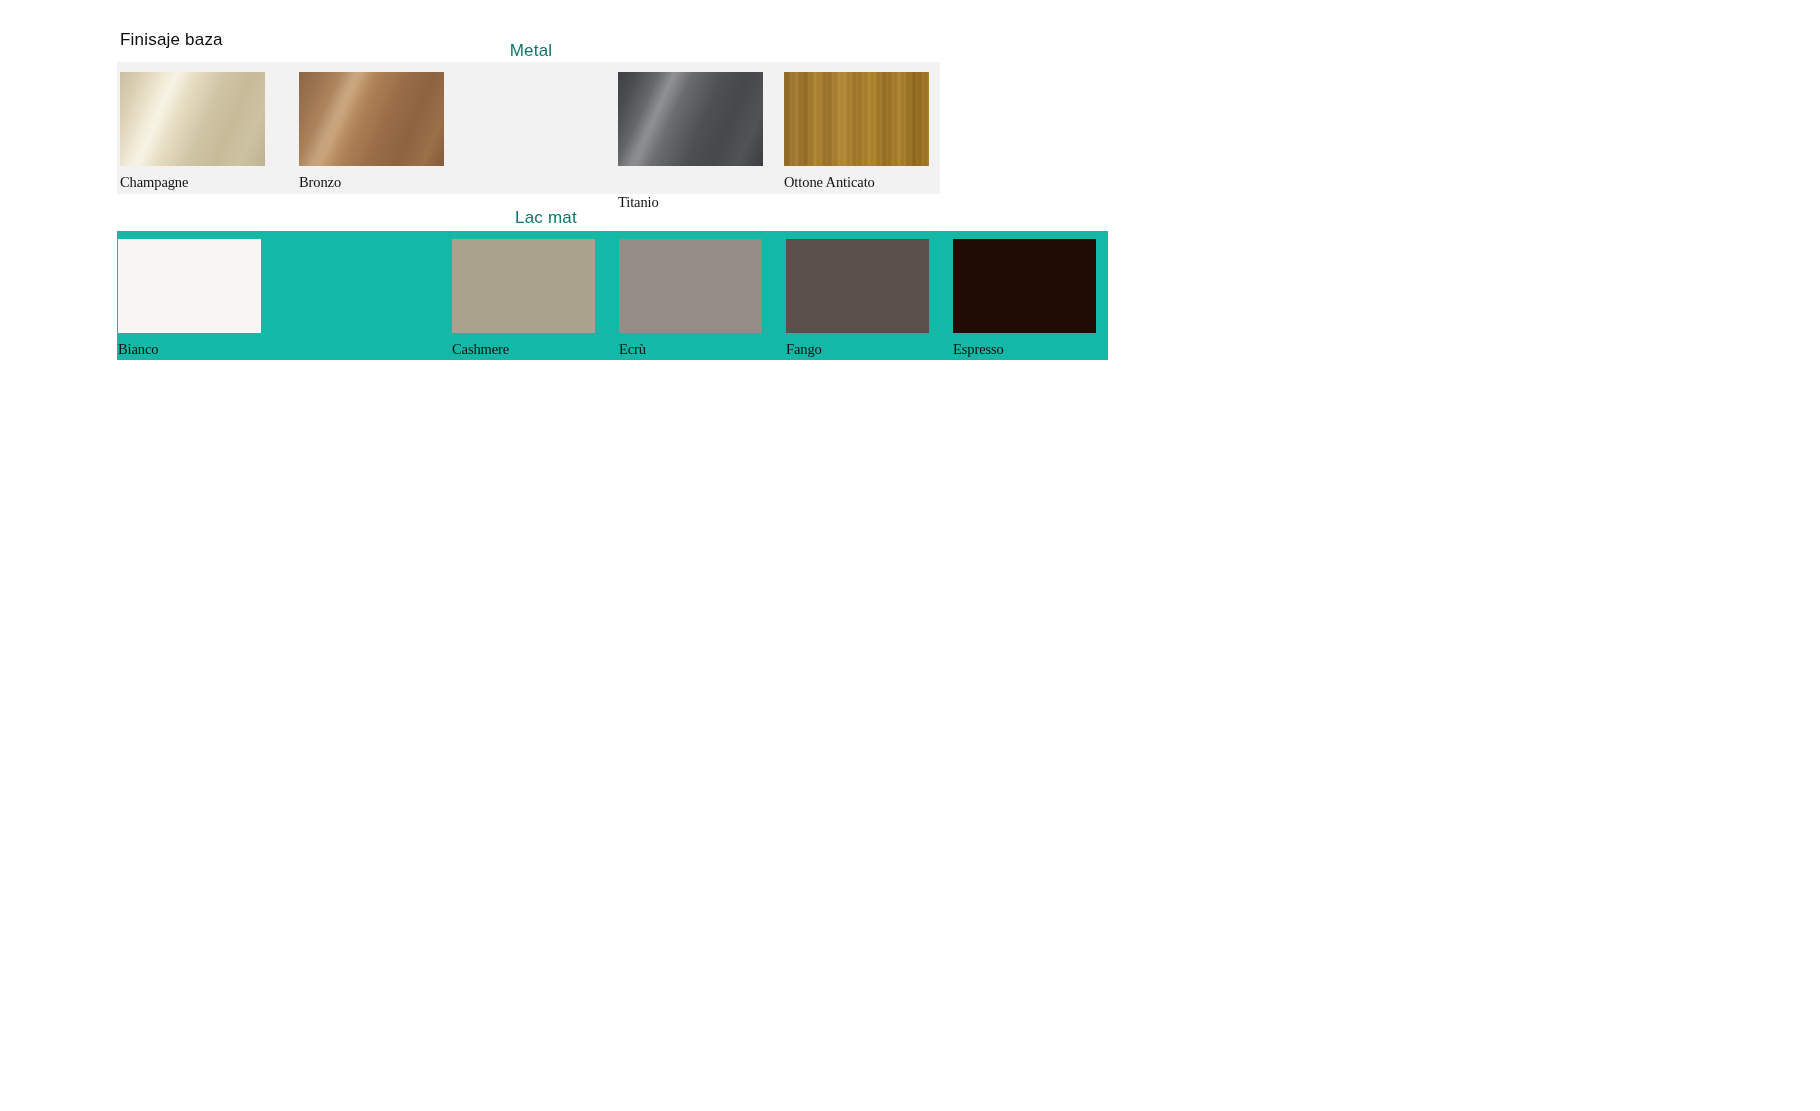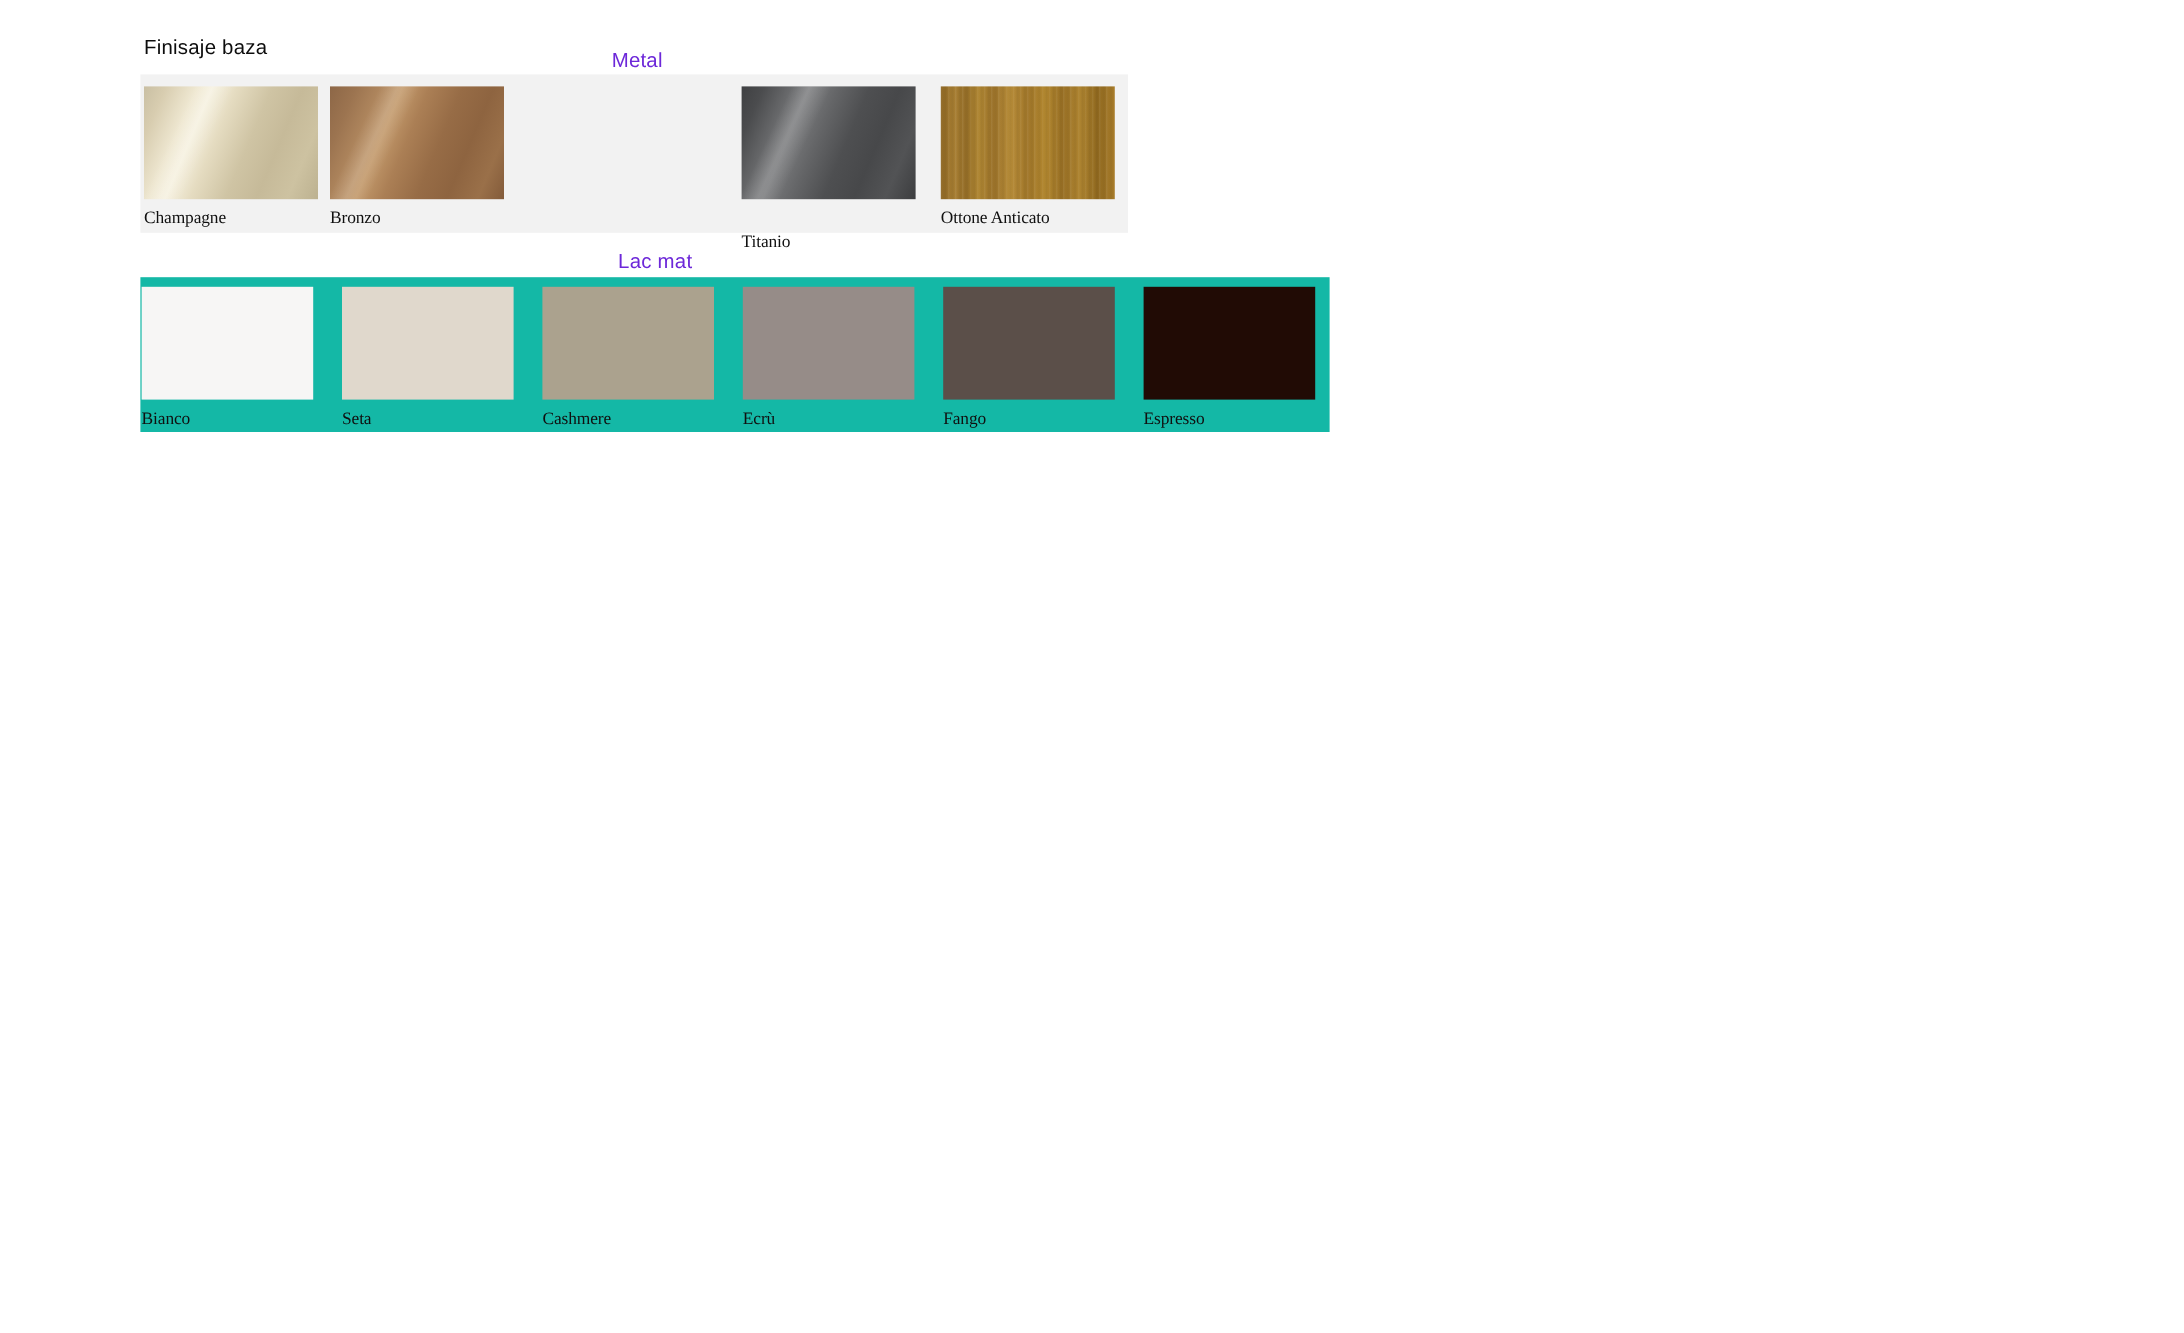--- a/index.html
+++ b/index.html
@@ -24,21 +24,21 @@
     color: #0d0d0d;
     letter-spacing: 0.2px;
     white-space: nowrap;
   }
 
   .section-heading {
     position: absolute;
     top: 0;
     font-family: "Liberation Sans", sans-serif;
     font-size: 17px;
-    color: #6d28d9;
+    color: #0f766e;
     letter-spacing: 0.2px;
     white-space: nowrap;
     text-align: center;
   }
 
   .panel {
     position: absolute;
     background: #F2F2F2;
     box-sizing: border-box;
   }
@@ -167,21 +167,21 @@
 
 <div id="sections-root">
     <div class="section-heading" style="top: 41px; left: 381px; width: 300px;">Metal</div>
     <div class="panel" style="left: 117px; top: 62px; width: 823px; height: 132px; background: rgb(242, 242, 242);">
       <div class="swatch-cell" style="left: 3px; width: 145px;">
         <div class="swatch m-champagne" style="top: 10px; width: 145px; height: 94px;">
           <div class="sheen"></div>
         </div>
         <div class="swatch-label" style="top: 112px;">Champagne</div>
       </div>
-      <div class="swatch-cell" style="left: 158px; width: 141px;">
+      <div class="swatch-cell" style="left: 182px; width: 141px;">
         <div class="swatch m-bronzo" style="top: 10px; width: 145px; height: 94px;">
           <div class="sheen"></div>
         </div>
         <div class="swatch-label" style="top: 112px;">Bronzo</div>
       </div>
       <div class="swatch-cell" style="left: 501px; width: 145px;">
         <div class="swatch m-titanio" style="top: 10px; width: 145px; height: 94px;">
           <div class="sheen"></div>
         </div>
         <div class="swatch-label" style="top: 112px; margin-top: 20px;">Titanio</div>
@@ -192,24 +192,20 @@
         </div>
         <div class="swatch-label" style="top: 112px;">Ottone Anticato</div>
       </div>
     </div>
     <div class="section-heading" style="top: 208px; left: 396px; width: 300px;">Lac mat</div>
     <div class="panel" style="left: 117px; top: 231px; width: 991px; height: 129px; background: #14b8a6;">
       <div class="swatch-cell" style="left: 1px; width: 143px;">
         <div class="swatch" style="top: 8px; width: 143px; height: 94px; background: rgb(247, 246, 245);"></div>
         <div class="swatch-label" style="top: 110px;">Bianco</div>
       </div>
-      <div class="swatch-cell" style="left: 168px; width: 143px;">
-        <div class="swatch" style="top: 8px; width: 143px; height: 94px; background: rgb(224, 216, 204);"></div>
-        <div class="swatch-label" style="top: 110px;">Seta</div>
-      </div>
       <div class="swatch-cell" style="left: 335px; width: 143px;">
         <div class="swatch" style="top: 8px; width: 143px; height: 94px; background: rgb(171, 162, 142);"></div>
         <div class="swatch-label" style="top: 110px;">Cashmere</div>
       </div>
       <div class="swatch-cell" style="left: 502px; width: 143px;">
         <div class="swatch" style="top: 8px; width: 143px; height: 94px; background: rgb(150, 140, 136);"></div>
         <div class="swatch-label" style="top: 110px;">Ecrù</div>
       </div>
       <div class="swatch-cell" style="left: 669px; width: 143px;">
         <div class="swatch" style="top: 8px; width: 143px; height: 94px; background: rgb(91, 79, 73);"></div>

